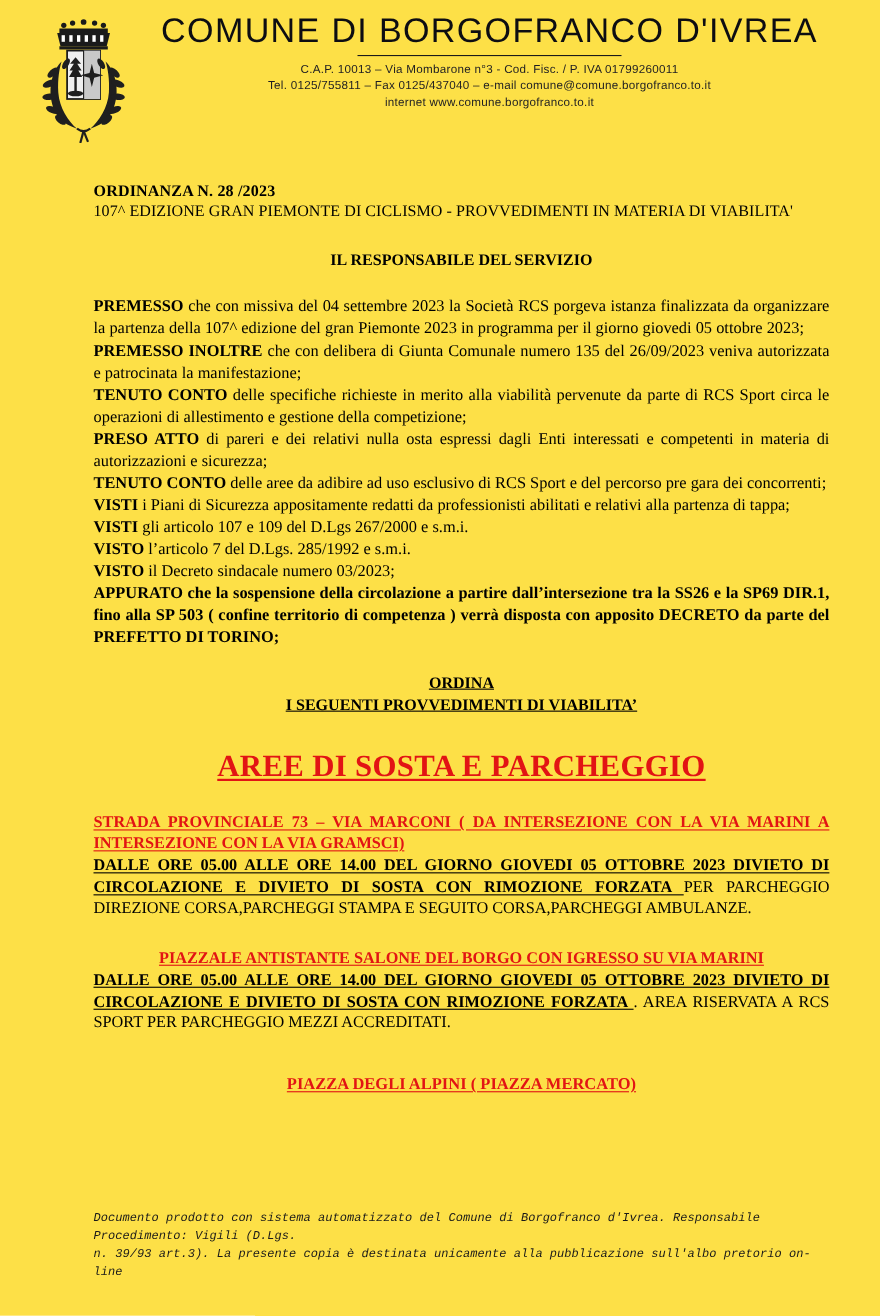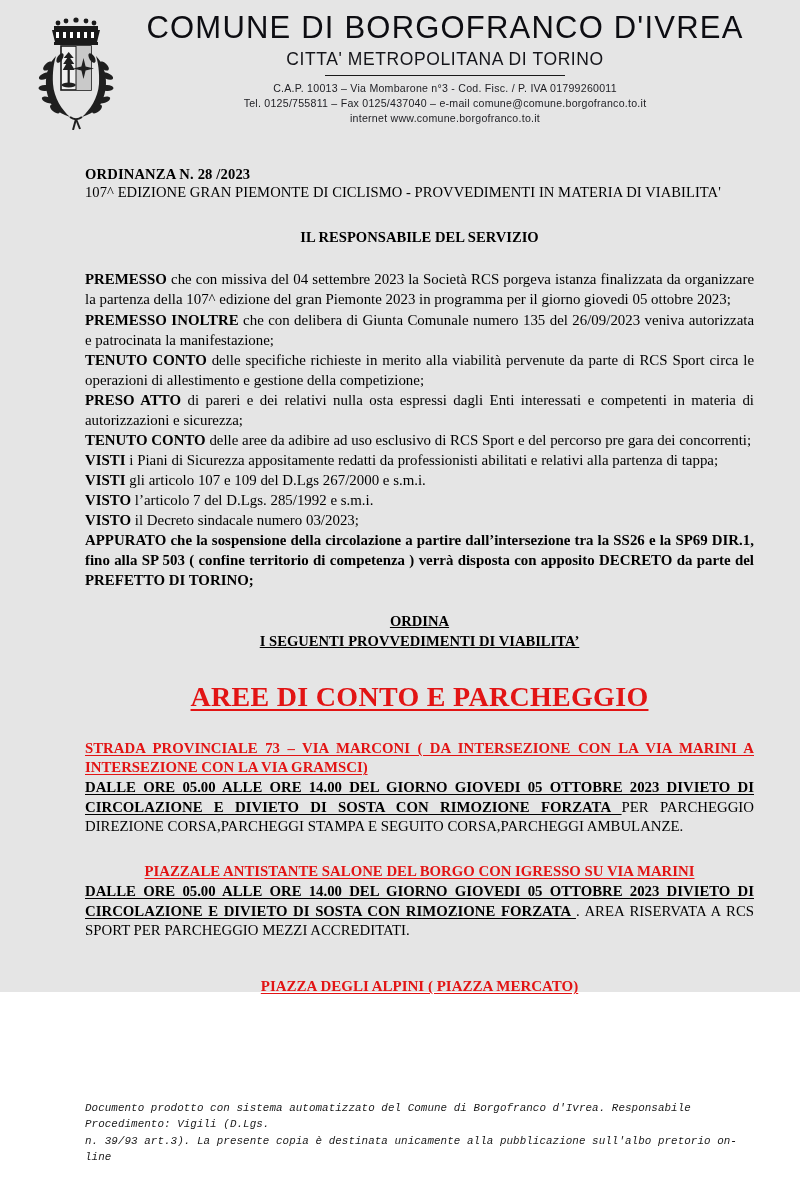--- a/index.html
+++ b/index.html
@@ -12,24 +12,24 @@
     width: 800px;
     height: 1196px;
     position: relative;
     font-family: "Liberation Serif", "DejaVu Serif", serif;
     color: #000000;
     overflow: hidden;
   }
 
   .page {
     width: 800px;
-    height: 992px;
+    height: 1196px;
     position: relative;
     box-sizing: border-box;
-    background: #e5e5e5;
+    background: #fde047;
   }
 
   
   .letterhead {
     position: relative;
     padding: 12px 0 6px 0;
     height: 132px;
     box-sizing: border-box;
   }
   .crest {
@@ -263,21 +263,20 @@
         <g stroke="#1f1f1f" stroke-width="2" fill="none">
           <path d="M36 105 C40 108 44 108 48 105"></path>
           <path d="M42 107 L39 118"></path>
           <path d="M42 107 L46 117"></path>
         </g>
       </svg>
     </div>
 
     <div class="head-text">
       <div class="comune-title">COMUNE DI BORGOFRANCO D'IVREA</div>
-      <div class="citta-sub">CITTA' METROPOLITANA DI TORINO</div>
       <div class="rule-wrap">
         <div class="head-rule"></div>
       </div>
       <div class="contact">
         <div>C.A.P. 10013 – Via Mombarone n°3 -  Cod. Fisc. / P. IVA 01799260011</div>
         <div>Tel. 0125/755811  –  Fax 0125/437040  –   e-mail comune@comune.borgofranco.to.it</div>
         <div>internet www.comune.borgofranco.to.it</div>
       </div>
     </div>
   </div>
@@ -301,21 +300,21 @@
         <p class="clause"><b>VISTO</b><span> l’articolo 7 del D.Lgs. 285/1992 e s.m.i.</span></p>
         <p class="clause"><b>VISTO</b><span> il Decreto sindacale numero 03/2023;</span></p>
         <p class="clause allbold"><b>APPURATO</b><span> che la sospensione della circolazione a partire dall’intersezione tra la SS26 e la SP69 DIR.1, fino alla SP 503 ( confine territorio di competenza ) verrà disposta con apposito DECRETO da parte del PREFETTO DI TORINO;</span></p>
       </div>
 
     <div class="ordina-block">
       <div class="u">ORDINA</div>
       <div class="u">I SEGUENTI PROVVEDIMENTI DI VIABILITA’</div>
     </div>
 
-    <div class="big-red">AREE DI CONTO E PARCHEGGIO</div>
+    <div class="big-red">AREE DI SOSTA E PARCHEGGIO</div>
 
     <div id="sections-container">
         <div class="section">
           <div class="red-head">STRADA PROVINCIALE  73 – VIA MARCONI (  DA  INTERSEZIONE  CON  LA  VIA MARINI A INTERSEZIONE CON LA VIA GRAMSCI)</div>
           <div class="black-body"><span class="bu">DALLE ORE 05.00  ALLE ORE 14.00 DEL GIORNO GIOVEDI 05 OTTOBRE 2023 DIVIETO DI CIRCOLAZIONE E DIVIETO DI SOSTA CON RIMOZIONE FORZATA </span><span>PER PARCHEGGIO DIREZIONE CORSA,PARCHEGGI STAMPA E SEGUITO CORSA,PARCHEGGI AMBULANZE.</span></div>
         </div>
         <div class="section">
           <div class="red-head center">PIAZZALE ANTISTANTE SALONE DEL BORGO CON IGRESSO SU VIA MARINI</div>
           <div class="black-body"><span class="bu">DALLE ORE 05.00 ALLE ORE 14.00 DEL GIORNO GIOVEDI 05 OTTOBRE 2023 DIVIETO DI CIRCOLAZIONE E DIVIETO DI SOSTA CON RIMOZIONE FORZATA </span><span>. AREA RISERVATA A RCS SPORT PER PARCHEGGIO MEZZI ACCREDITATI.</span></div>
         </div>

